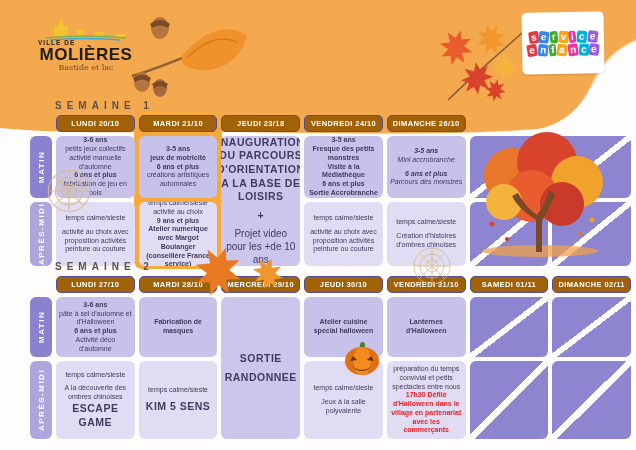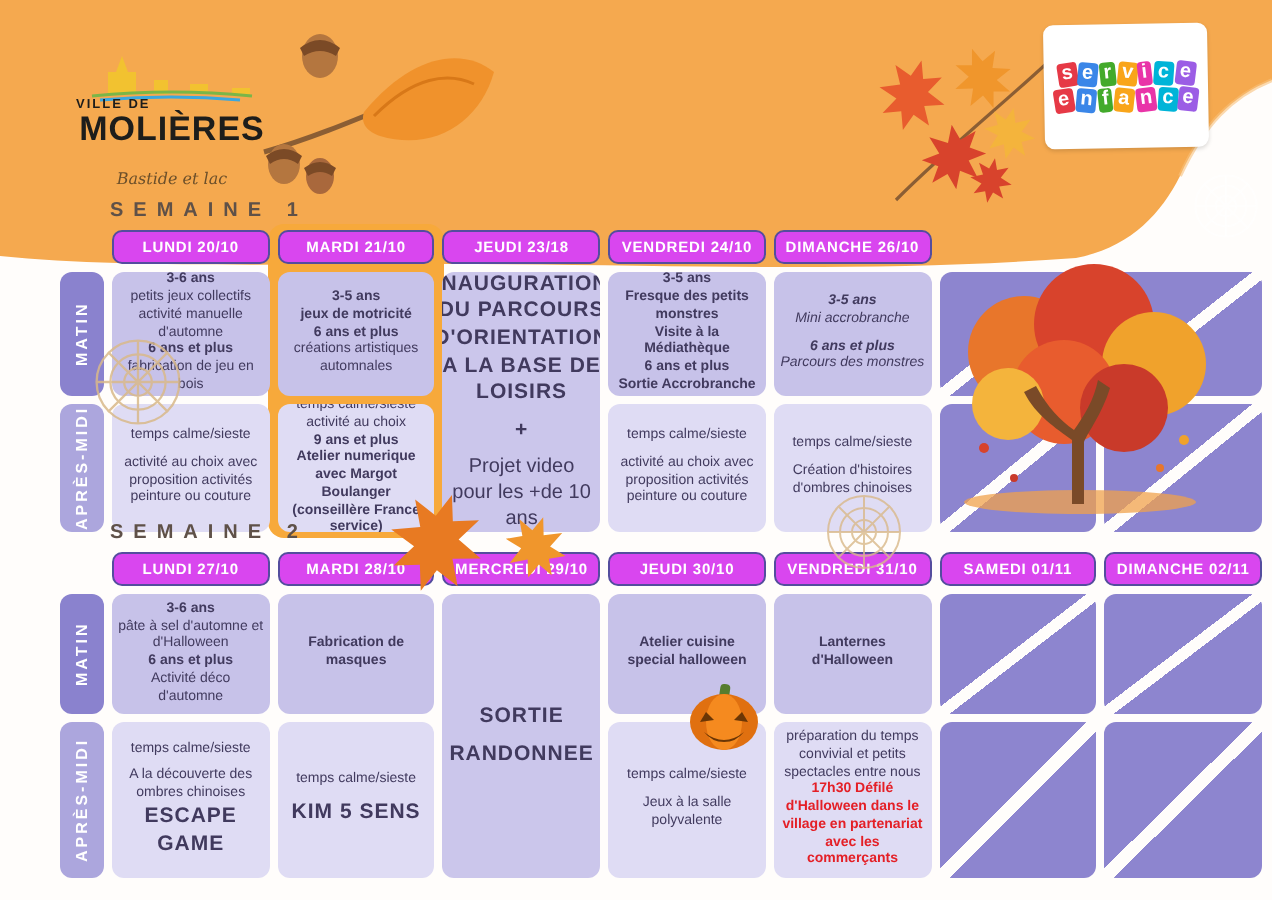--- a/index.html
+++ b/index.html
@@ -3,24 +3,24 @@
 <meta charset="utf-8">
 <style>
   html,body{margin:0;padding:0;background:#e9e6e2;}
   .stage{position:relative;width:636px;height:450px;background:#fffdfb;overflow:hidden;
          font-family:"Liberation Sans",sans-serif;margin:0 auto;}
   svg{display:block}
   .abs{position:absolute}
 
   
   .wave{position:absolute;left:0;top:0;z-index:0}
-  .logo{left:26px;top:23px;width:120px;text-align:center;z-index:3}
+  .logo{left:26px;top:13px;width:120px;text-align:center;z-index:3}
   .logo .villede{font-size:6.5px;font-weight:bold;color:#1d1d1b;letter-spacing:1px;margin-top:-2px;text-align:left;padding-left:12px}
   .logo .name{font-size:17px;font-weight:bold;color:#1d1d1b;letter-spacing:.5px;line-height:1}
-  .logo .tagline{font-family:"DejaVu Serif",serif;font-style:italic;font-size:8px;color:#6b4f2a;margin-top:12px}
+  .logo .tagline{font-family:"DejaVu Serif",serif;font-size:8px;color:#6b4f2a;margin-top:0}
   .titleblock{left:218px;top:16px;width:228px;text-align:center;z-index:3}
   .title-small{font-size:9px;font-weight:bold;letter-spacing:3.5px;color:rgba(255,252,245,.92);margin-bottom:4px}
   .title-main{font-size:29px;font-weight:bold;letter-spacing:6px;color:#6F65C2;line-height:1.05}
   .title-sub{font-size:12px;font-weight:bold;letter-spacing:5.5px;color:#ffffff;margin-top:4px}
   .badge{left:522px;top:12px;width:82px;height:62px;background:#ffffff;border-radius:5px;
          box-shadow:0 1px 2px rgba(0,0,0,.15);z-index:3;display:flex;flex-direction:column;
          align-items:center;justify-content:center;gap:1px;transform:rotate(-1deg)}
   .badge-row{display:flex}
   .badge-letter{display:inline-block;color:#fff;font-weight:bold;font-size:10px;line-height:1;
          padding:1px 2px;border-radius:2px;margin:0 .5px}
@@ -29,21 +29,21 @@
   .week-block{position:absolute;left:30px;width:601px;z-index:2}
   .week-0{top:100px}
   .week-1{top:261px}
   .week-label{margin:0 0 4px 25px;font-size:10px;font-weight:bold;letter-spacing:5px;color:#5F5148}
   .grid-wrap{position:relative}
   .week-grid{display:grid;grid-template-columns:22px repeat(7,1fr);gap:4px;position:relative;z-index:1}
   .week-0 .week-grid{grid-template-rows:17px 62px 64px}
   .week-1 .week-grid{grid-template-rows:17px 60px 78px}
   .highlight-col{position:absolute;left:104px;top:-3px;width:88px;height:157px;background:#F7A93B;border-radius:8px;z-index:0}
 
-  .day-pill{background:#d946ef;border:1px solid #544D9E;border-radius:5px;color:#fff;
+  .day-pill{background:#a16207;border:1px solid #544D9E;border-radius:5px;color:#fff;
             font-size:7.5px;font-weight:bold;letter-spacing:.4px;display:flex;align-items:center;
             justify-content:center;white-space:nowrap}
   .row-label{writing-mode:vertical-rl;transform:rotate(180deg);display:flex;align-items:center;
              justify-content:center;color:#fff;font-weight:bold;font-size:8px;letter-spacing:1.5px;
              border-radius:6px;text-align:center}
   .row-label.matin{background:#8A82CE}
   .row-label.apres{background:#ACA6DD}
 
   .cell{border-radius:6px;padding:3px;display:flex;flex-direction:column;justify-content:center;
         align-items:center;text-align:center;color:#413A5E;overflow:hidden}

